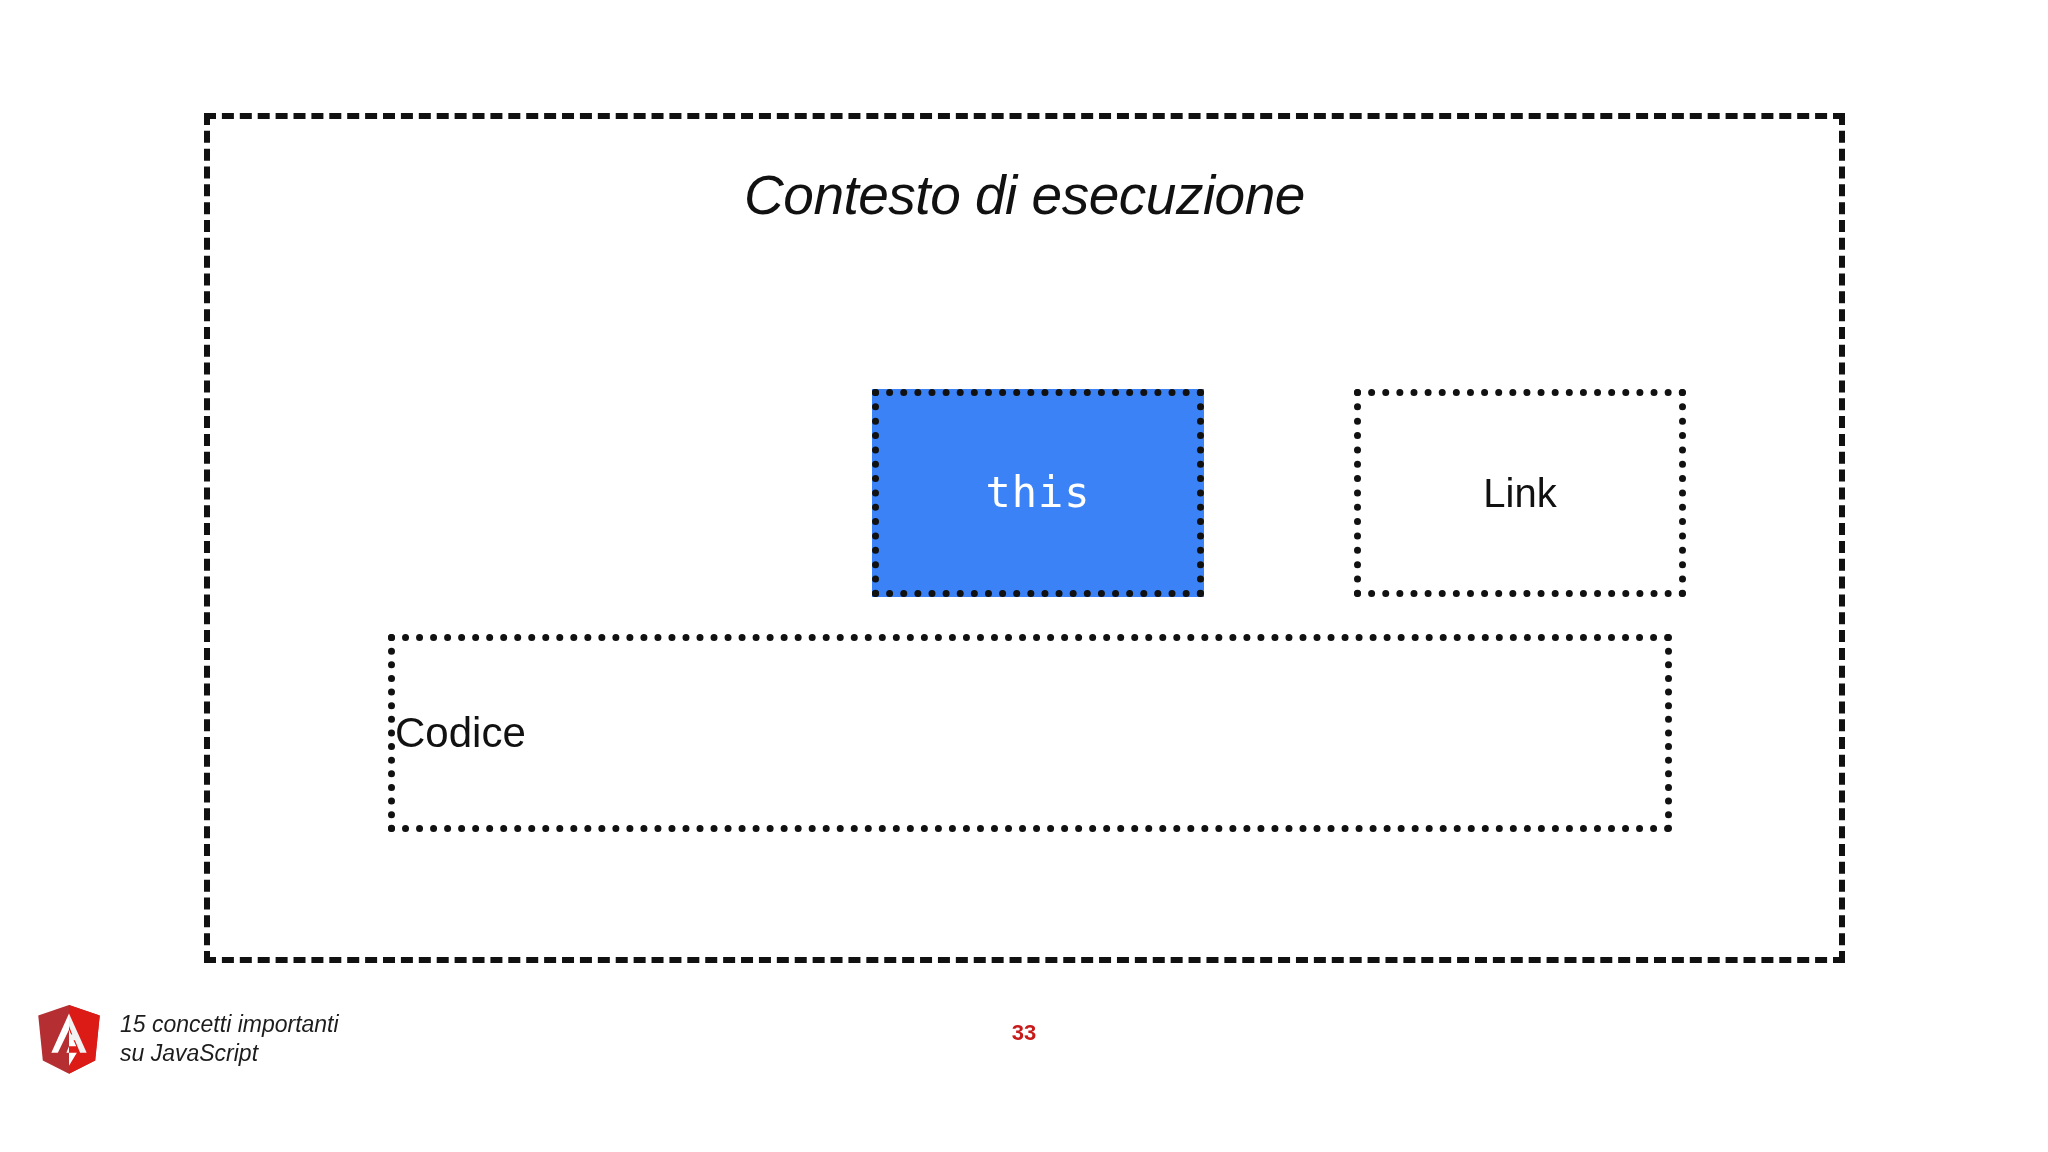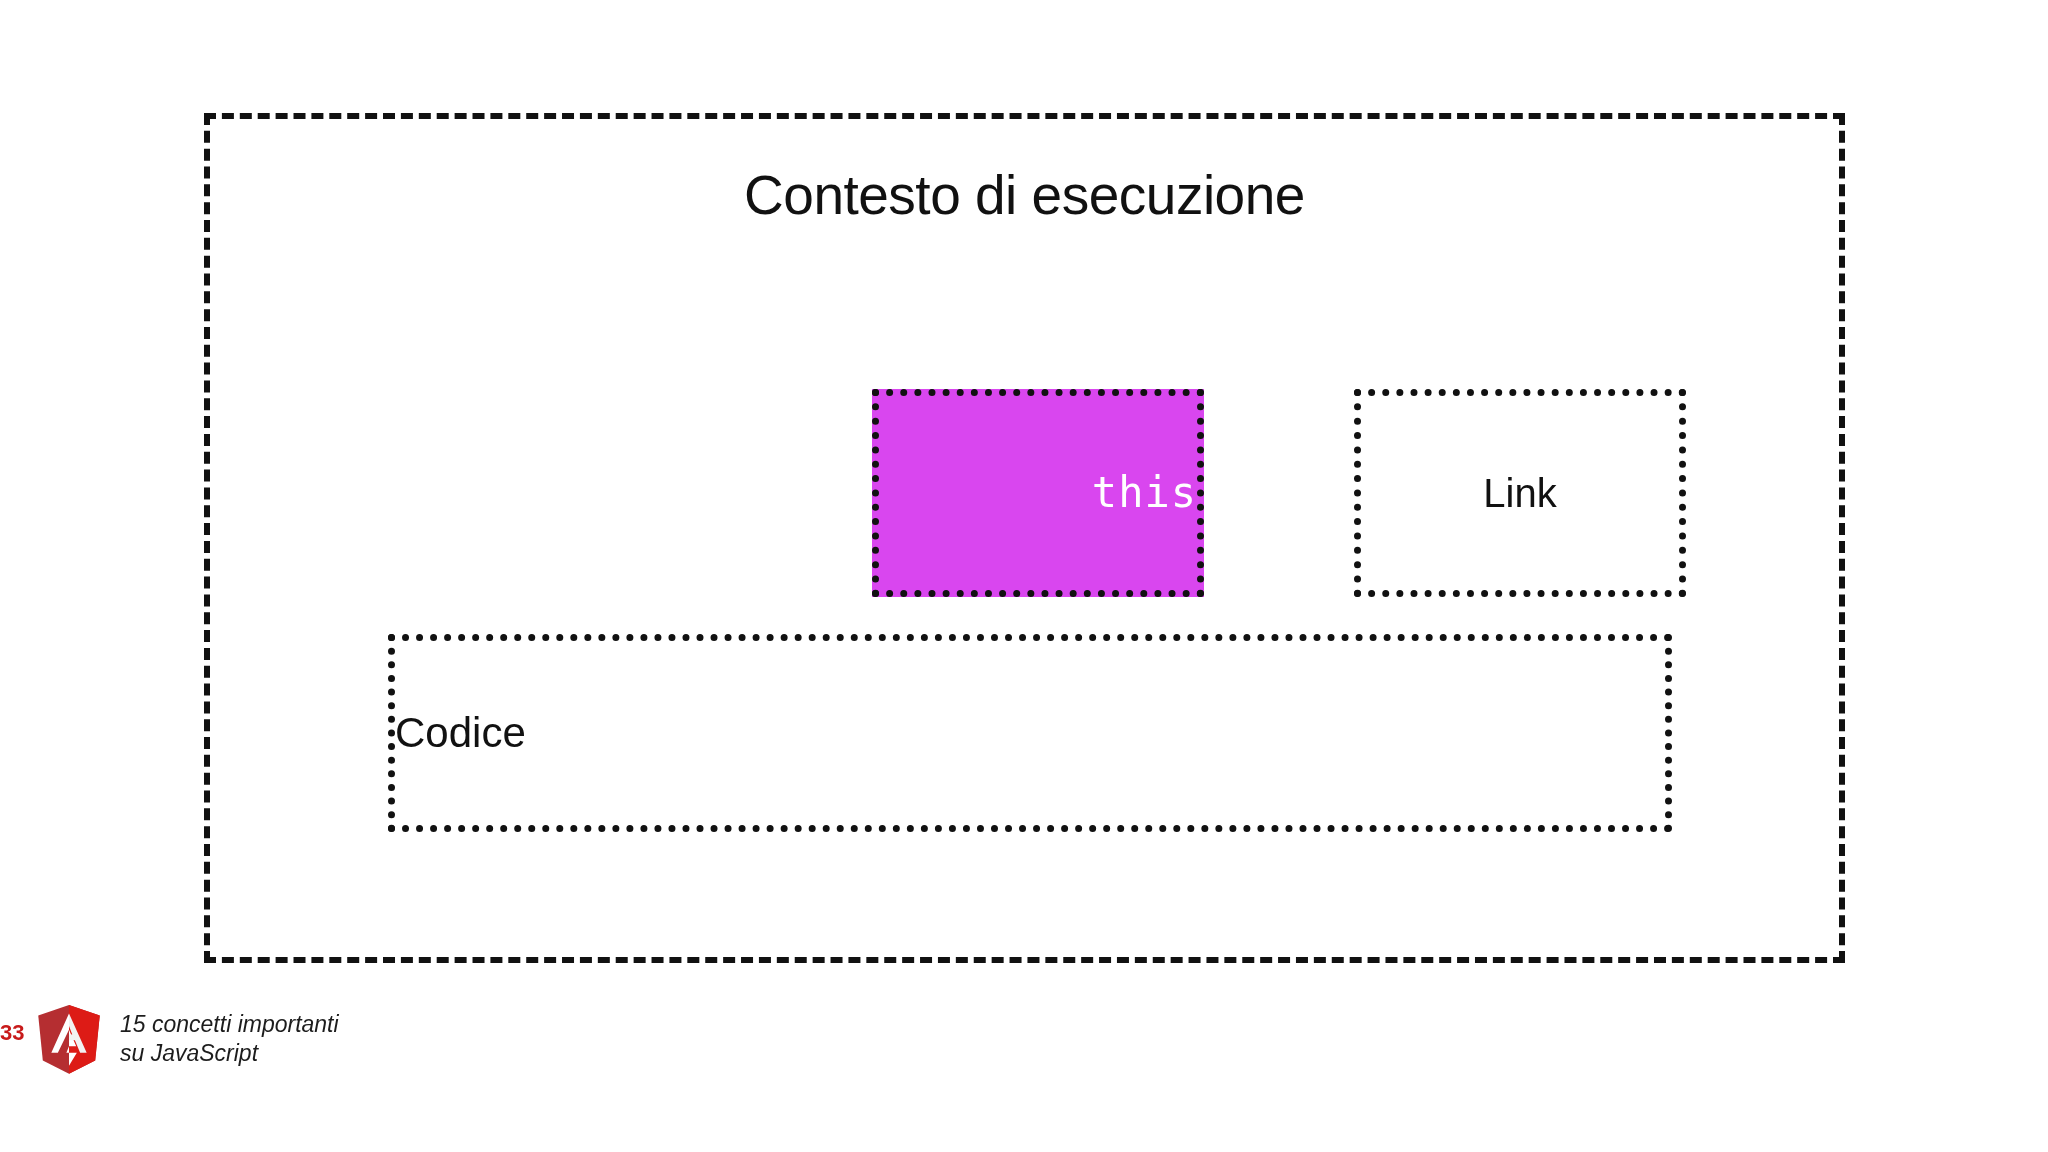--- a/index.html
+++ b/index.html
@@ -39,20 +39,21 @@
     left: 0;
     right: 0;
     top: 48px;
     text-align: center;
     font-size: 55px;
     line-height: 1.05;
     font-weight: 400;
     letter-spacing: -0.5px;
     color: #111111;
     white-space: nowrap;
+    font-style: italic;
   }
 
   
   .inner-row {
     position: absolute;
     left: 177px;
     top: 270px;
     width: 1299px;
     height: 208px;
   }
@@ -73,26 +74,25 @@
     font-weight: 400;
     color: #111111;
     background: transparent;
   }
   .inner-box .box-text { display: block; }
 
   .box-function-object { left: 0px; }
 
   .box-this {
     left: 485px;
-    background: #d946ef;
+    background: #3b82f6;
     color: #ffffff;
     font-family: "DejaVu Sans Mono", "Liberation Mono", monospace;
     font-size: 42px;
     letter-spacing: 1px;
-    justify-content: flex-end;
   }
 
   .box-link-env { left: 967px; }
 
   
   .codice-box {
     position: absolute;
     left: 178px;
     top: 515px;
     width: 1284px;
@@ -137,21 +137,21 @@
     color: #1d1d1d;
     white-space: nowrap;
   }
   .footer-left-text span { display: block; font-style: italic; }
 
   .page-number {
     position: absolute;
     left: 0;
     right: 0;
     top: 18px;
-    text-align: left;
+    text-align: center;
     font-size: 22px;
     font-weight: 700;
     color: #C81A1A;
   }
 
   .footer-right {
     position: absolute;
     right: 14px;
     top: 0px;
     display: flex;

